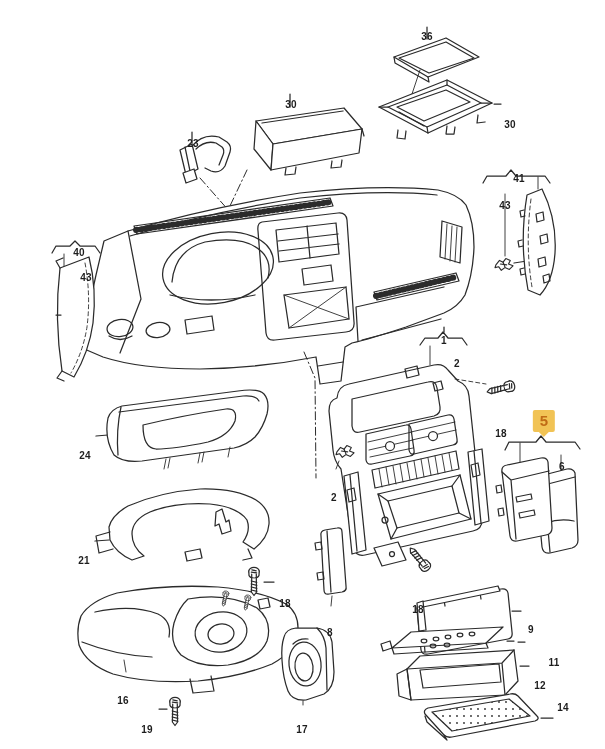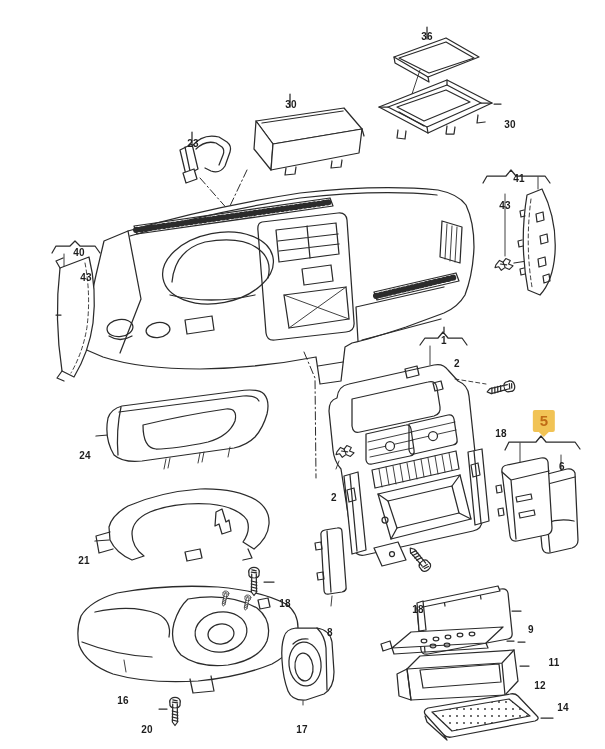--- a/index.html
+++ b/index.html
@@ -285,21 +285,21 @@
 <div class="co" style="left:444px;top:321px">1</div>
 <div class="co" style="left:457px;top:344px">2</div>
 <div class="co" style="left:501px;top:414px">18</div>
 <div class="badge" style="left:544px;top:421px">5</div>
 <div class="co" style="left:562px;top:447px">6</div>
 <div class="co" style="left:334px;top:478px">2</div>
 <div class="co" style="left:85px;top:436px">24</div>
 <div class="co" style="left:84px;top:541px">21</div>
 <div class="co" style="left:285px;top:584px">18</div>
 <div class="co" style="left:123px;top:681px">16</div>
-<div class="co" style="left:147px;top:710px">20</div>
+<div class="co" style="left:147px;top:710px">19</div>
 <div class="co" style="left:302px;top:710px">17</div>
 <div class="co" style="left:330px;top:613px">8</div>
 <div class="co" style="left:418px;top:590px">18</div>
 <div class="co" style="left:531px;top:610px">9</div>
 <div class="co" style="left:554px;top:643px">11</div>
 <div class="co" style="left:540px;top:666px">12</div>
 <div class="co" style="left:563px;top:688px">14</div>
 
 </div>
 

